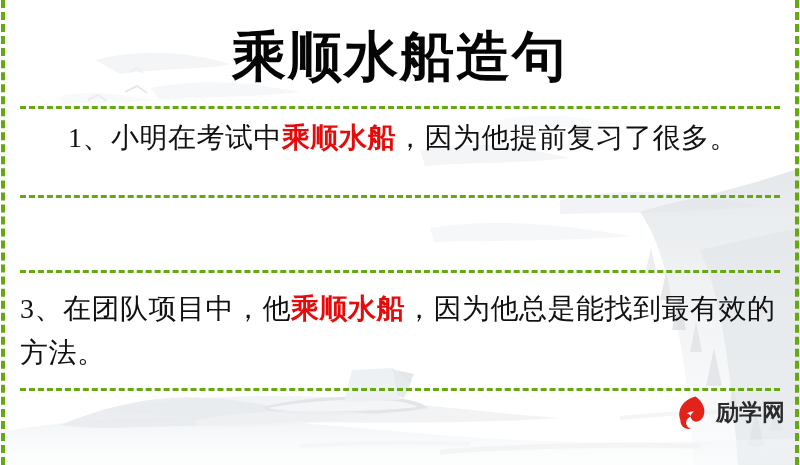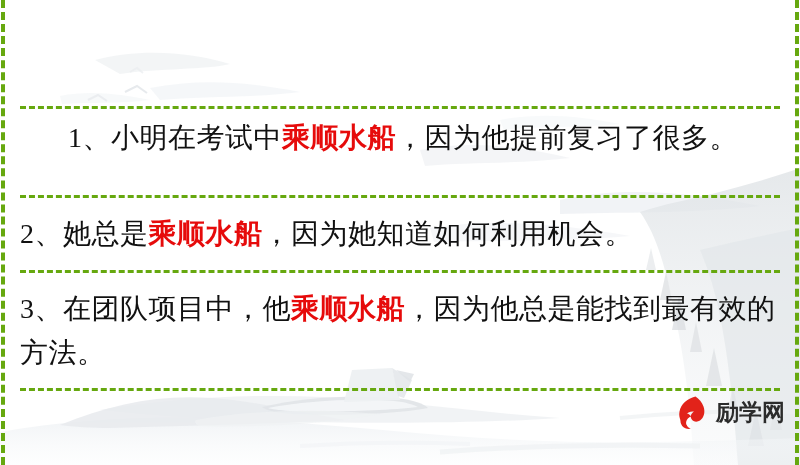--- a/index.html
+++ b/index.html
@@ -192,28 +192,26 @@
   </svg>
 
   <div class="frame-left"></div>
   <div class="frame-right"></div>
 
   <div class="sep sep-0"></div>
   <div class="sep sep-1"></div>
   <div class="sep sep-2"></div>
   <div class="sep sep-3"></div>
 
+  <div class="title">乘顺水船造句</div>
 
   <div class="row row-1">
     <span>1、</span><span>小明在考试中</span><span class="hl">乘顺水船</span><span>，因为他提前复习了很多。</span>
   </div>
 
-  <div class="row row-2">
-    <span>2、</span><span>她总是</span><span class="hl">乘顺水船</span><span>，因为她知道如何利用机会。</span>
-  </div>
 
   <div class="row row-3">
     <span>3、</span><span>在团队项目中，他</span><span class="hl">乘顺水船</span><span>，因为他总是能找到最有效的方法。</span>
   </div>
 
   <div class="logo">
     <span class="logo-mark">
       <svg width="38" height="38" viewBox="0 0 38 38" aria-hidden="true">
         <path d="M23.5,3.5 C15,5.5 9,11 7.5,18.5 C6.2,25 9.5,31 15.5,33.5
                  C12.5,30 11.5,26 13.5,22.5 C15.2,19.5 18.5,18 22,18.5

